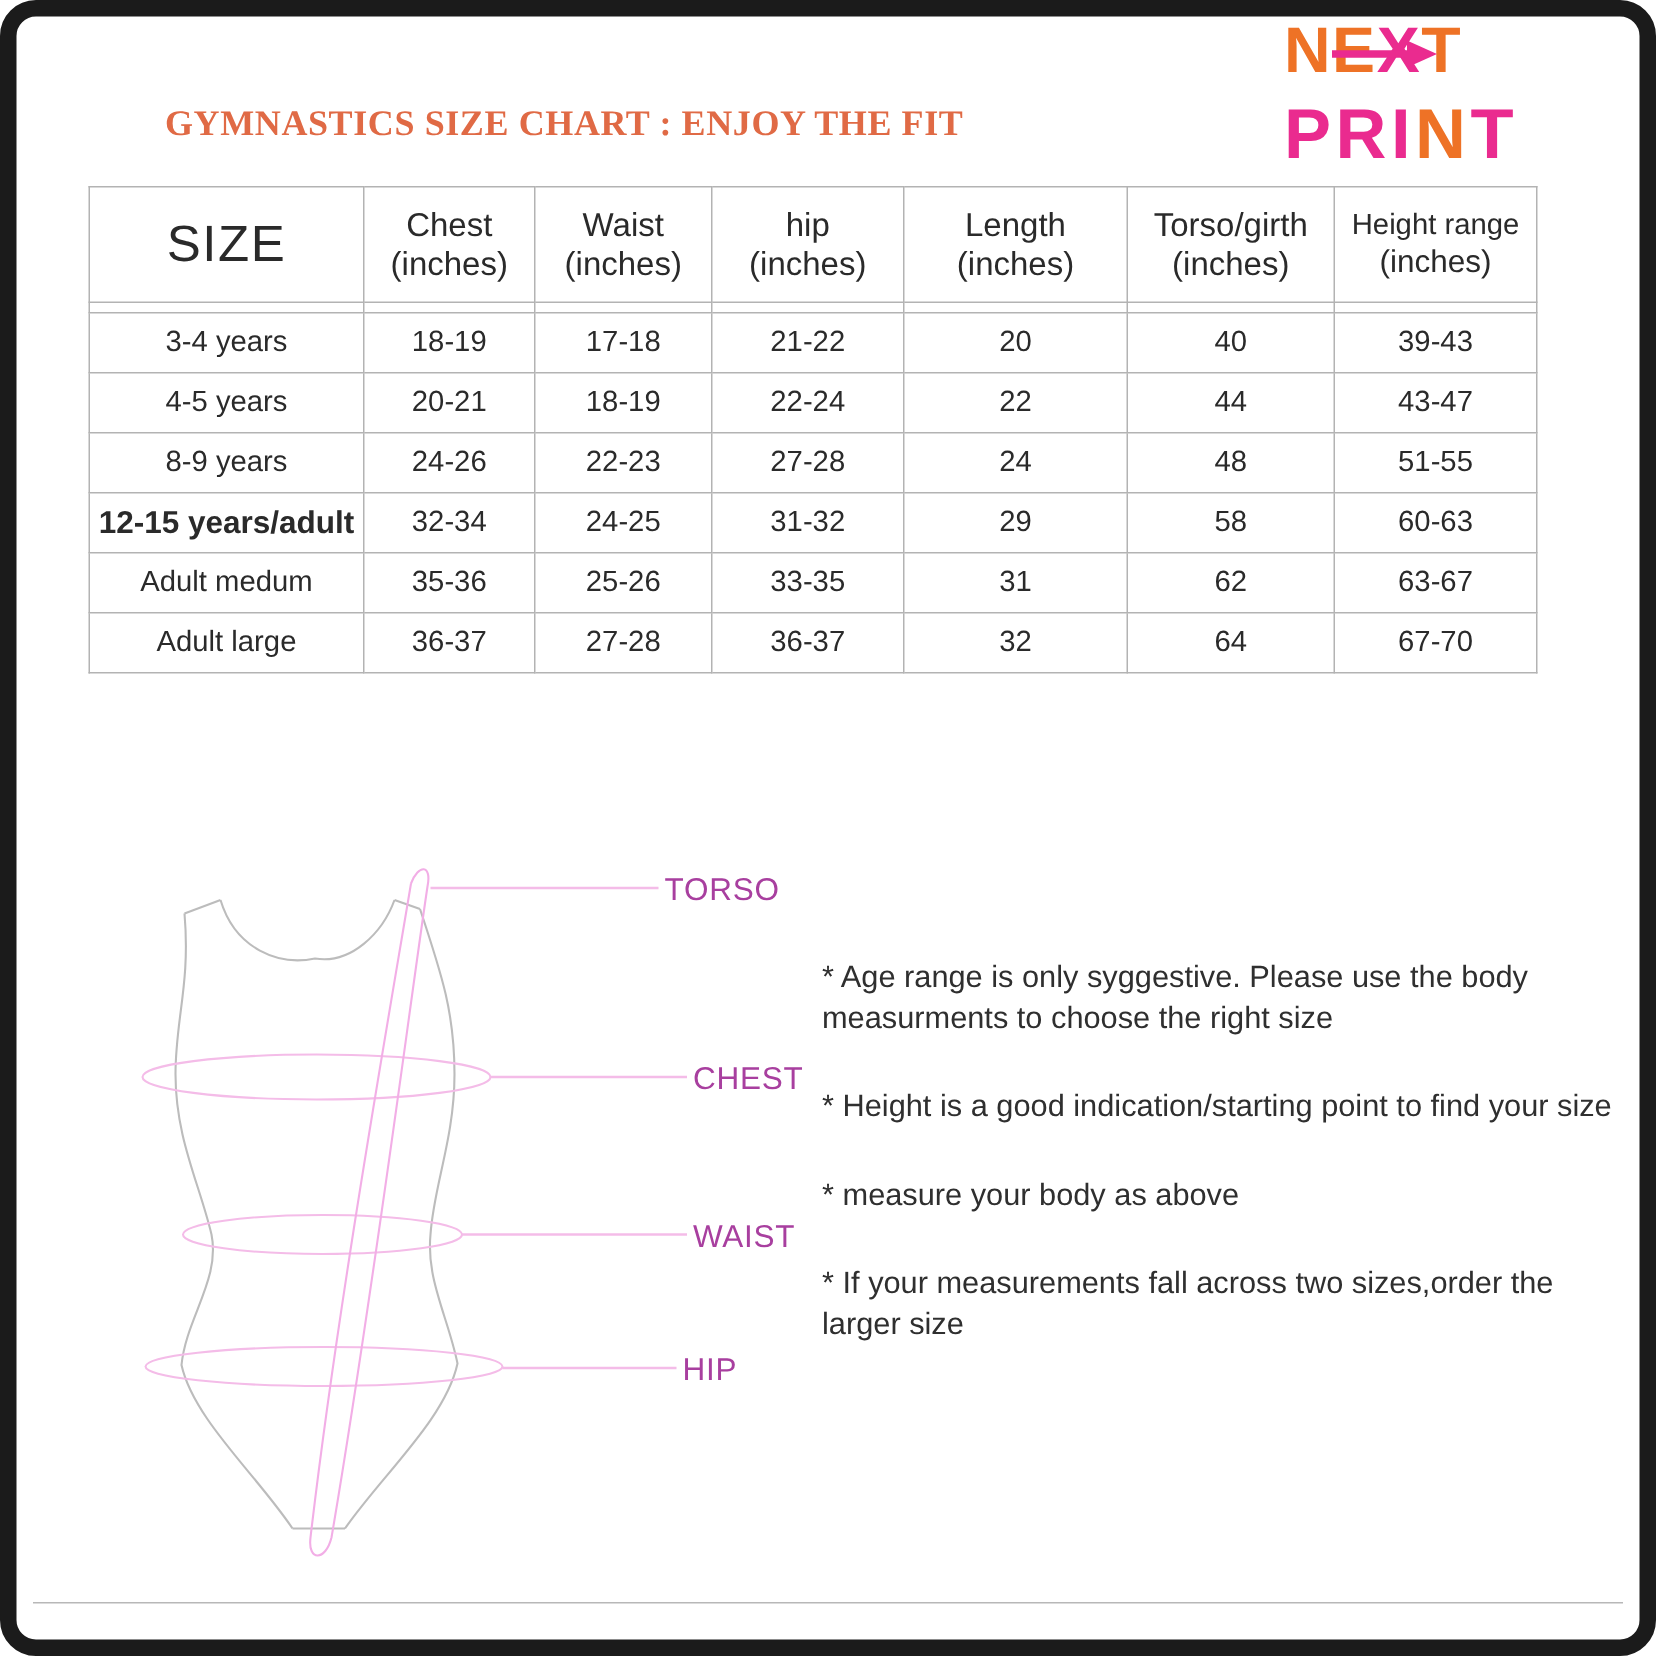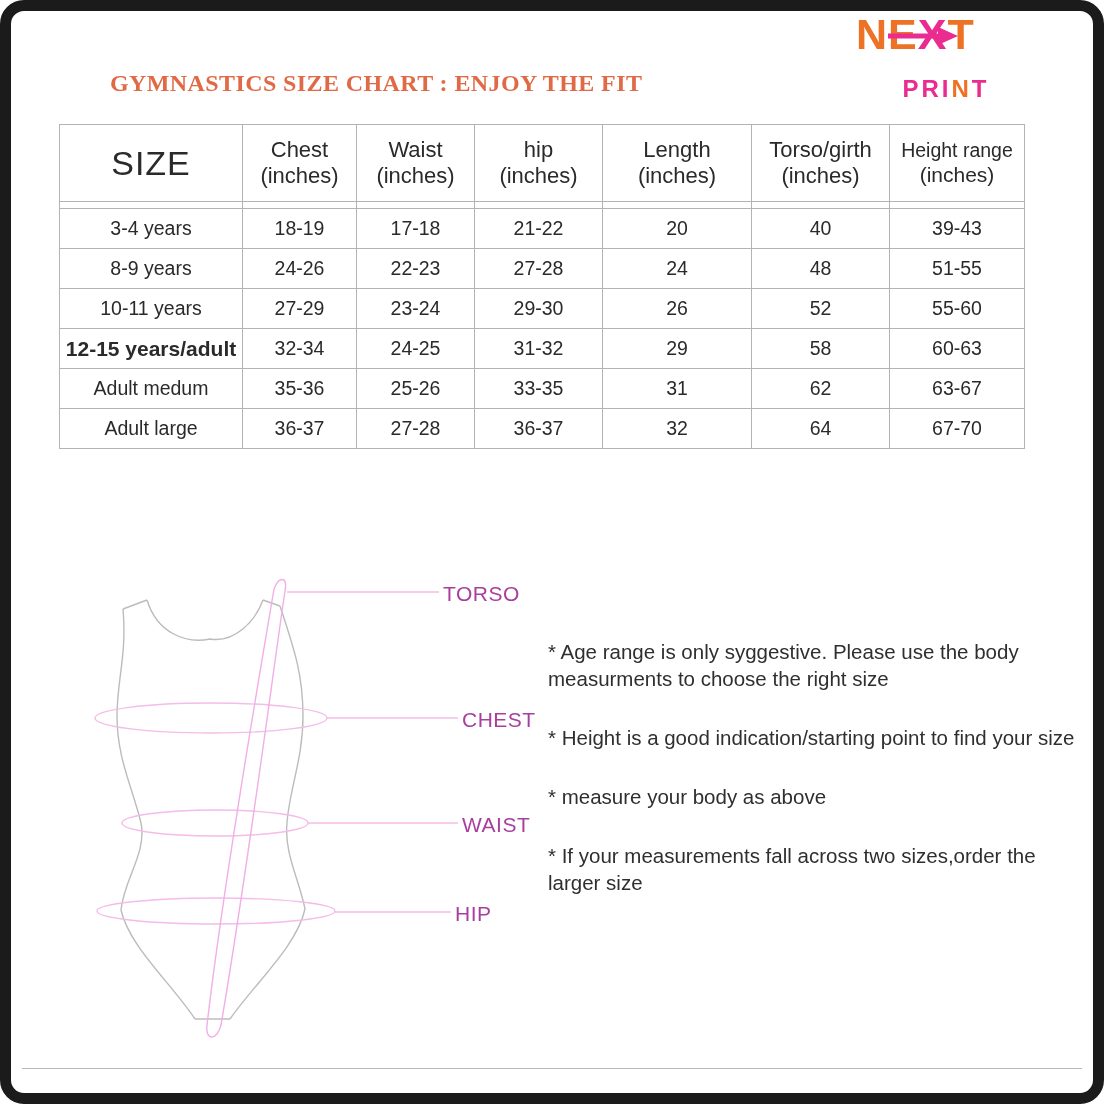--- a/index.html
+++ b/index.html
@@ -5,21 +5,21 @@
   html,body{margin:0;padding:0;background:#ffffff;}
   body{width:1104px;height:1104px;position:relative;font-family:"Liberation Sans",sans-serif;}
   .frame{position:absolute;inset:0;border:11px solid #1b1b1b;border-radius:24px;box-sizing:border-box;background:#fff;overflow:hidden;}
 
   .title{position:absolute;left:69px;top:59px;font-family:"Liberation Serif",serif;font-weight:bold;
          font-size:24px;letter-spacing:.4px;color:var(--title-orange,#e06a45);white-space:nowrap;margin-left:30px;}
 
   .logo{position:absolute;left:845px;top:2px;width:180px;}
   .logo-line{position:relative;line-height:1;font-weight:bold;}
   .logo-next{font-size:43px;letter-spacing:1px;}
-  .logo-print{font-size:24px;letter-spacing:3px;margin-top:21px;text-align:center;}
+  .logo-print{font-size:47px;letter-spacing:3px;margin-top:9px;}
   .logo-arrow{position:absolute;left:28px;top:13px;pointer-events:none;}
 
   table.size-chart{position:absolute;left:48px;top:113px;border-collapse:collapse;table-layout:fixed;}
   table.size-chart th,table.size-chart td{border:1px solid #b3b3b3;text-align:center;vertical-align:middle;
       color:#2a2a2a;font-weight:normal;padding:0;}
   table.size-chart thead th{height:76px;}
   th .hl{font-size:22px;line-height:1.2;}
   th .hs{font-size:22px;line-height:1.2;}
   th.c0 .hl{font-size:34px;letter-spacing:1px;}
   th.c6 .hl{font-size:19.5px;}
@@ -112,36 +112,36 @@
         <tr>
           <td>3-4 years</td>
           <td>18-19</td>
           <td>17-18</td>
           <td>21-22</td>
           <td>20</td>
           <td>40</td>
           <td>39-43</td>
         </tr>
         <tr>
+          <td>4-5 years</td>
+          <td>20-21</td>
+          <td>18-19</td>
+          <td>22-24</td>
+          <td>22</td>
+          <td>44</td>
+          <td>43-47</td>
+        </tr>
+        <tr>
           <td>8-9 years</td>
           <td>24-26</td>
           <td>22-23</td>
           <td>27-28</td>
           <td>24</td>
           <td>48</td>
           <td>51-55</td>
-        </tr>
-        <tr>
-          <td>10-11 years</td>
-          <td>27-29</td>
-          <td>23-24</td>
-          <td>29-30</td>
-          <td>26</td>
-          <td>52</td>
-          <td>55-60</td>
         </tr>
         <tr>
           <td class="small">12-15 years/adult</td>
           <td>32-34</td>
           <td>24-25</td>
           <td>31-32</td>
           <td>29</td>
           <td>58</td>
           <td>60-63</td>
         </tr>

